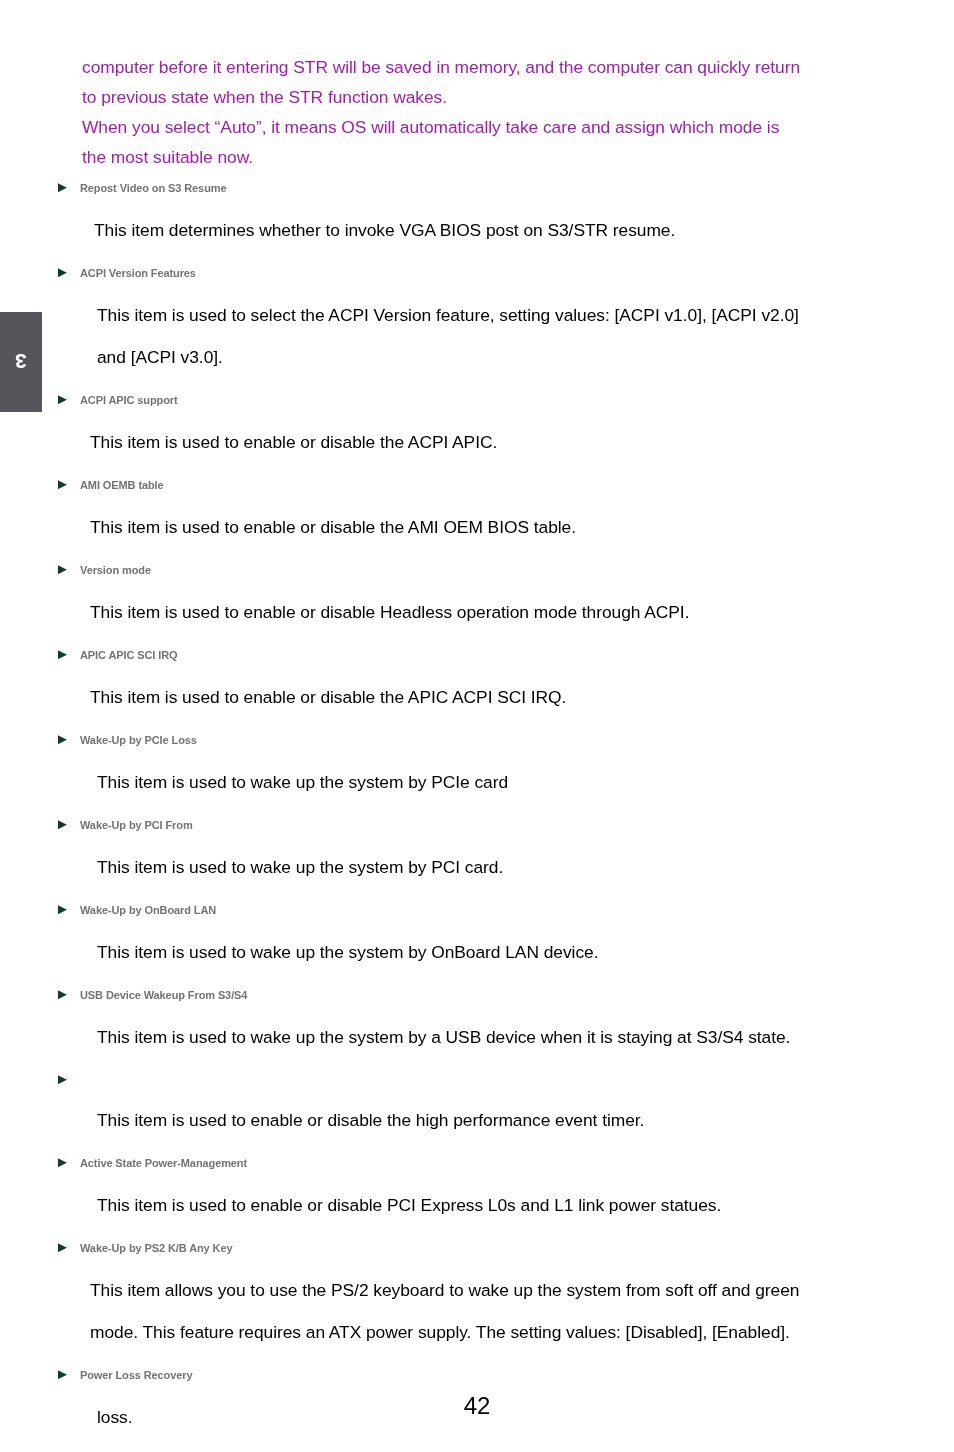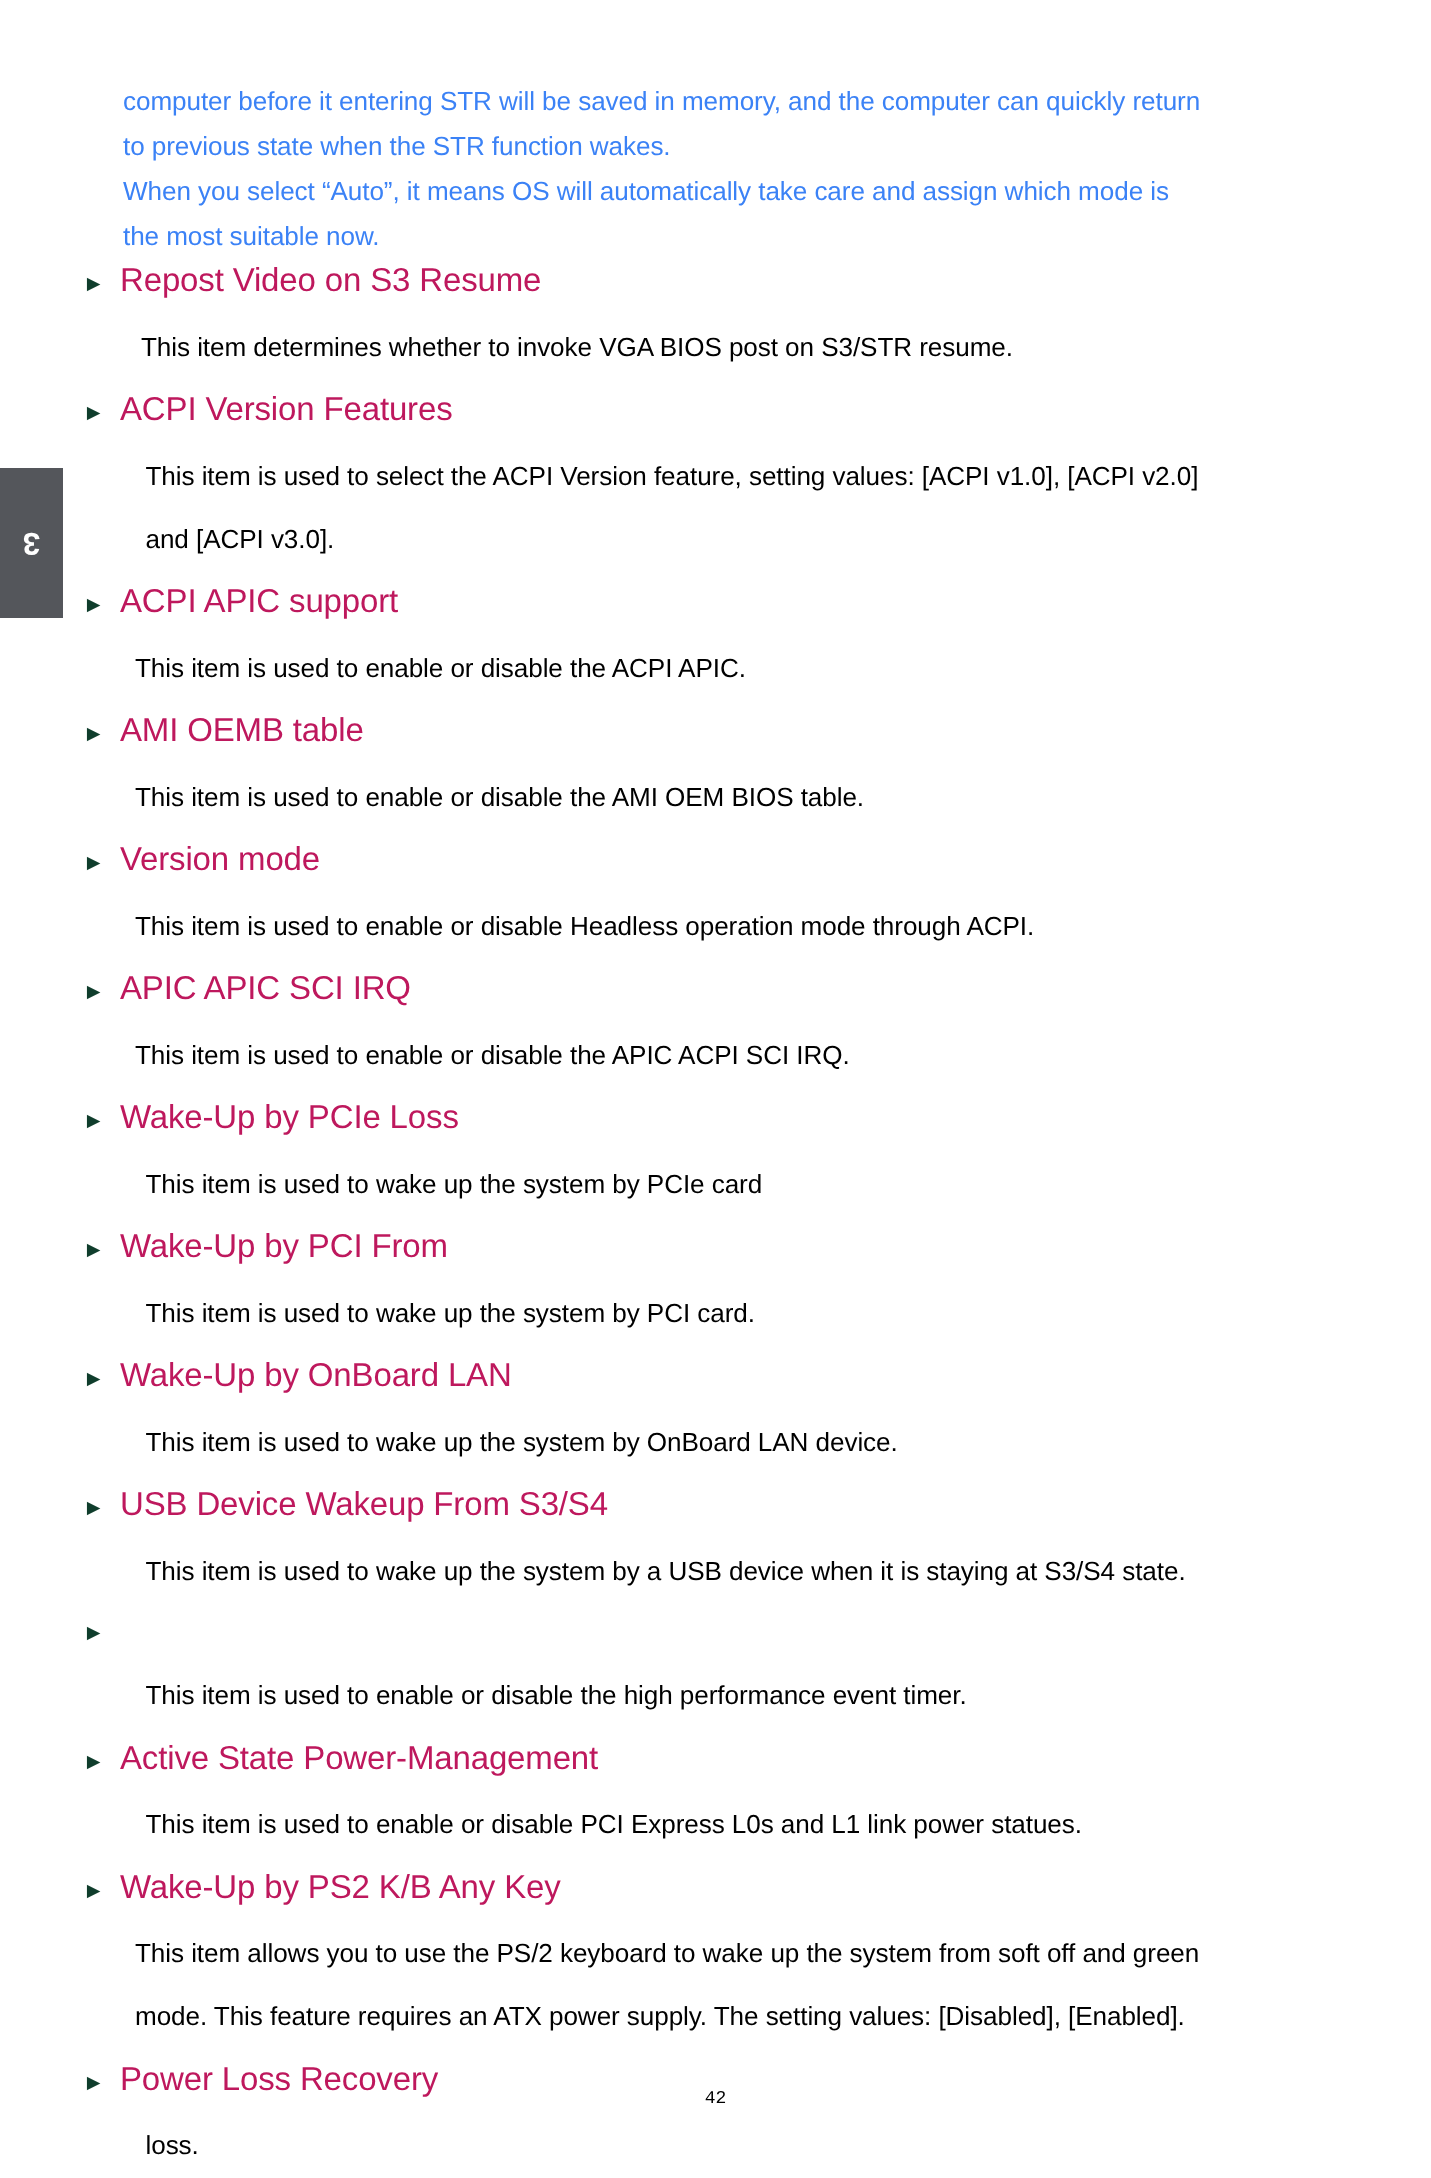--- a/index.html
+++ b/index.html
@@ -53,44 +53,44 @@
     top: 52px;
     width: 845px;
   }
 
   
   .para {
     margin: 0;
     padding: 0 0 0 27px;
     font-size: 17.4px;
     line-height: 30px;
-    color: #3b82f6;
+    color: #a21caf;
     letter-spacing: -0.05px;
   }
 
   
   .item-head {
     display: flex;
     align-items: baseline;
     line-height: 29px;
     margin: 0;
     padding: 0;
   }
   .bullet {
     flex: 0 0 auto;
     width: 25px;
     font-size: 15px;
     line-height: 29px;
     color: #0f3d2c;
     text-align: left;
   }
   .item-title {
-    font-size: 22px;
-    font-weight: normal;
-    color: #be185d;
+    font-size: 11px;
+    font-weight: bold;
+    color: #737373;
     line-height: 29px;
     letter-spacing: -0.1px;
   }
 
   
   .item-body {
     margin: 12px;
     padding: 0 0 0 27px;
     font-size: 17.4px;
     line-height: 30px;
@@ -104,23 +104,23 @@
     padding-left: 23px;
   }
 
   
   .page-number {
     position: absolute;
     left: 0;
     top: 1392px;
     width: 954px;
     text-align: center;
-    font-size: 12px;
+    font-size: 24px;
     color: #000000;
-    font-family: Liberation Mono, monospace;
+    font-family: Liberation Sans, sans-serif;
   }
 </style>
 </head>
 <body>
 
 <div class="page">
 
   <div class="chapter-tab">
     <div class="chapter-tab-label">3</div>
   </div>

